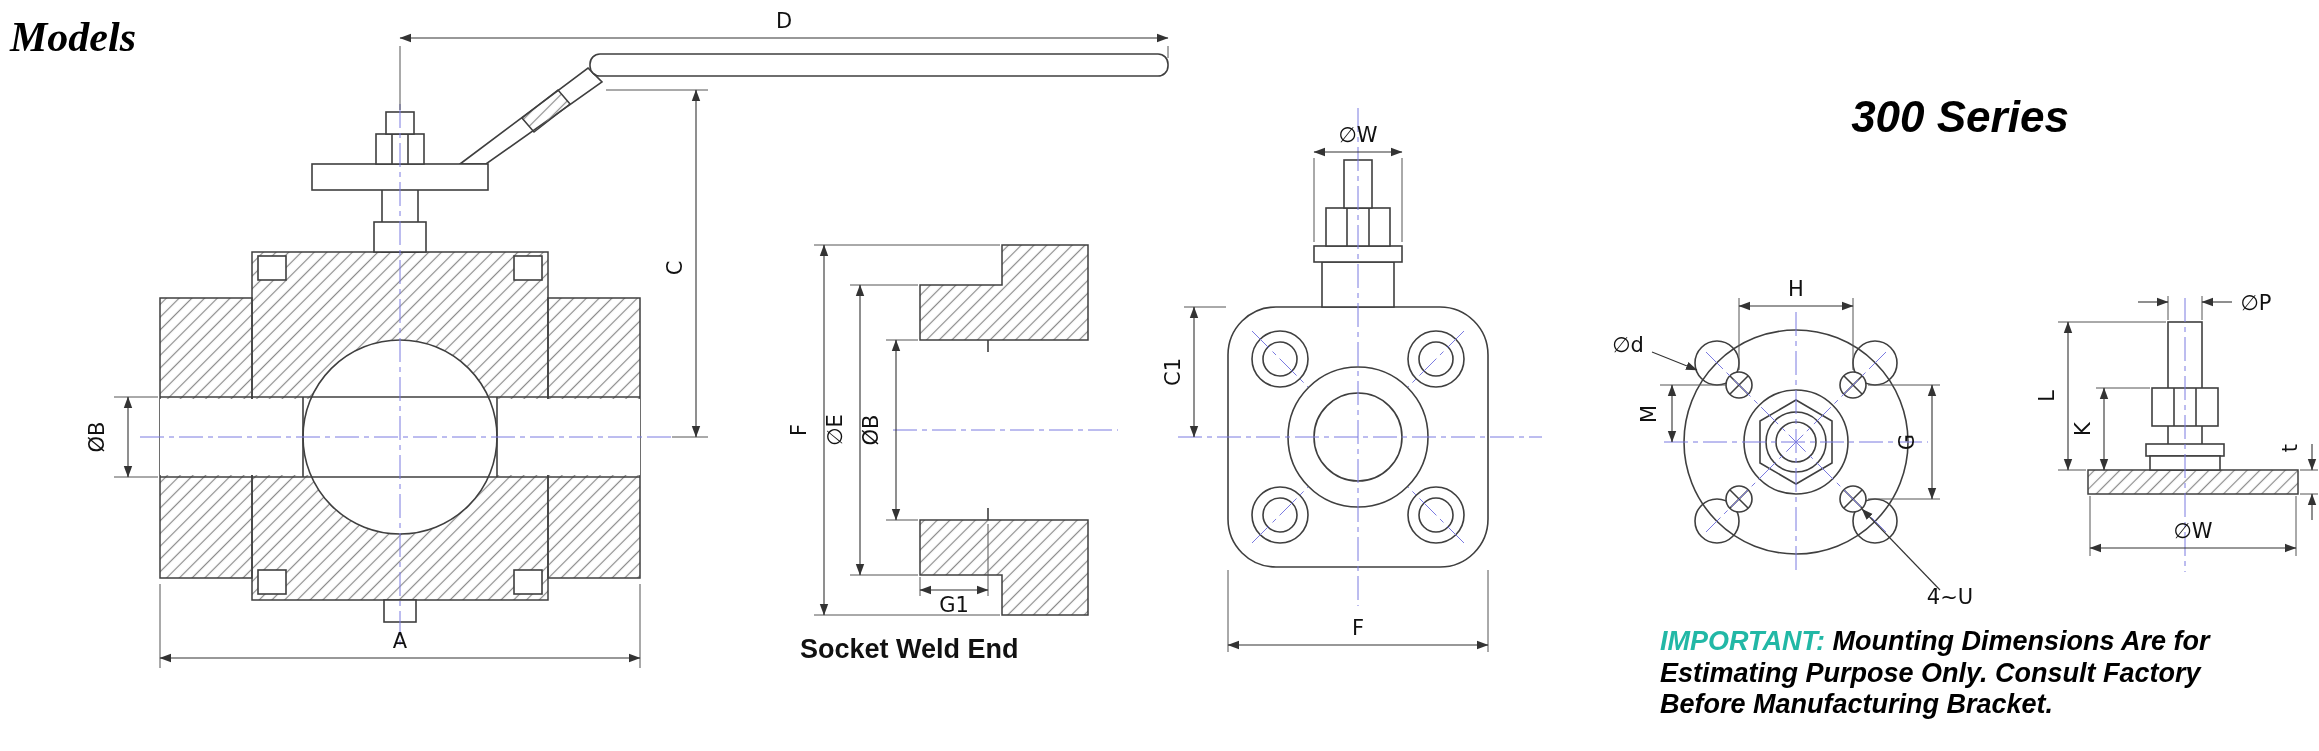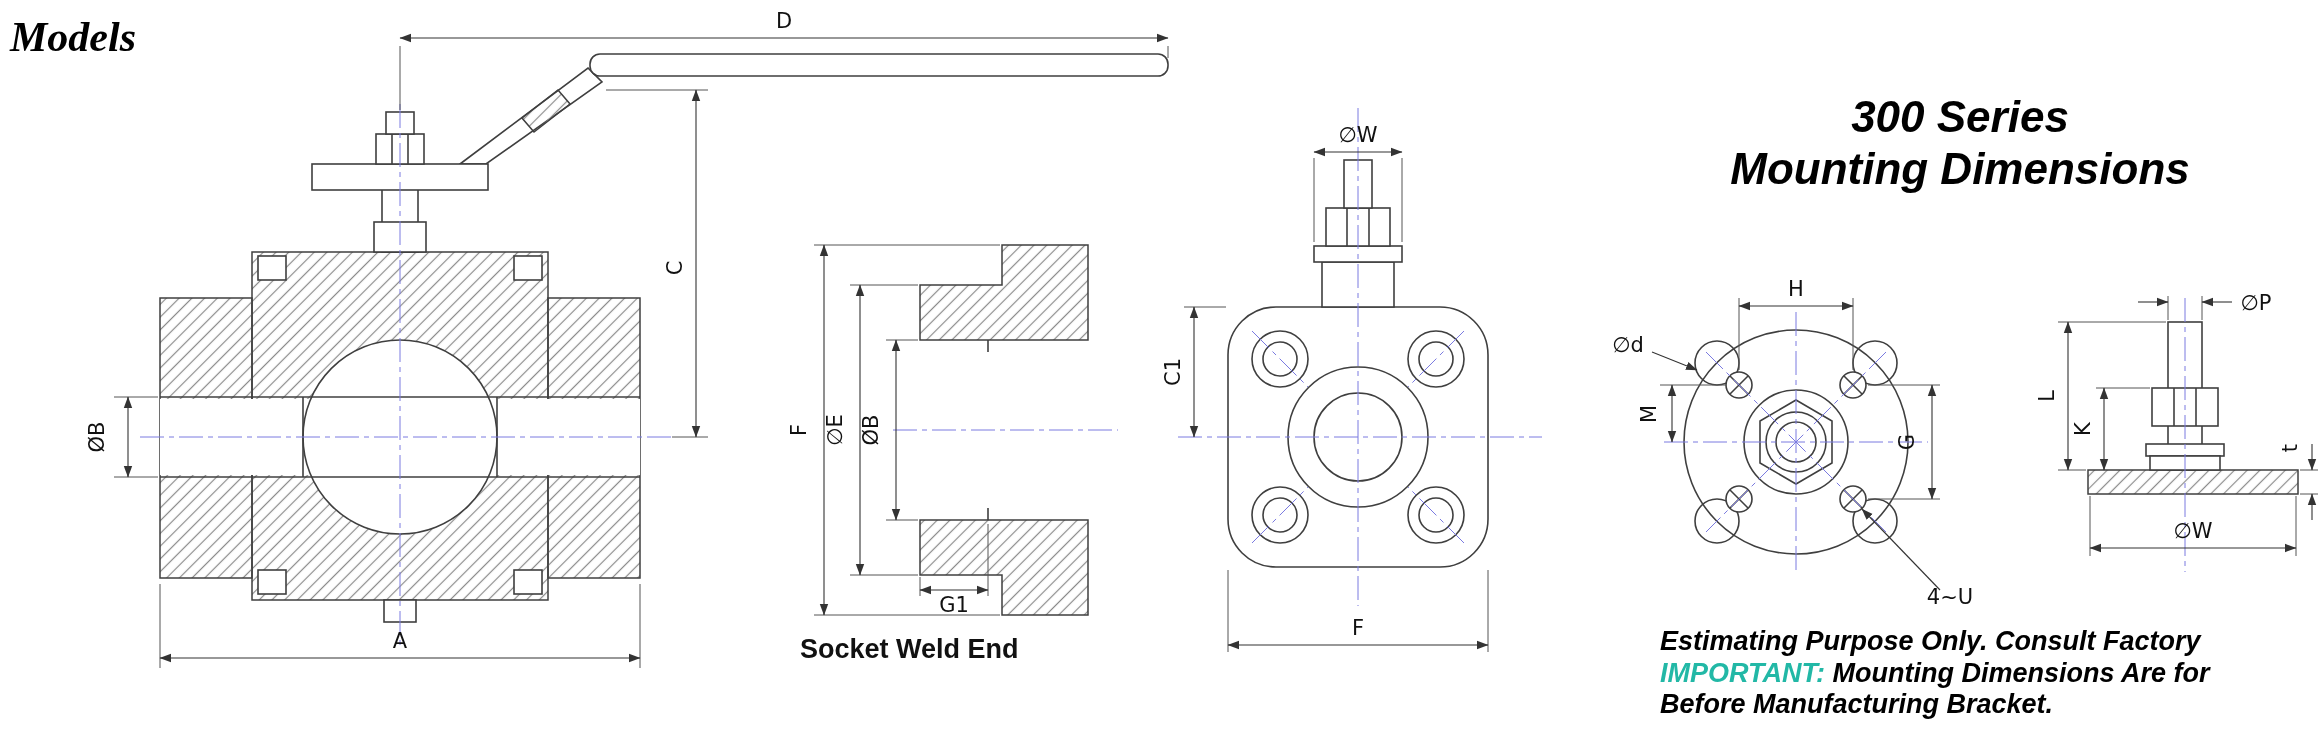--- a/index.html
+++ b/index.html
@@ -269,24 +269,23 @@
       <text class="t" x="2193" y="538">∅W</text>
     </g>
   </svg>
 
   <div class="models-title">
     <div>Models</div>
   </div>
 
   <div class="mounting-title">
     <div>300 Series</div>
-    <div>Mounting Dimensions</div>
   </div>
 
   <div class="socket-caption">Socket Weld End</div>
 
   <div class="important-note">
+    <div class="row"><span class="important-label">IMPORTANT:</span> <span>Mounting Dimensions Are for</span></div>
     <div class="row">Estimating Purpose Only.  Consult Factory</div>
-    <div class="row"><span class="important-label">IMPORTANT:</span> <span>Mounting Dimensions Are for</span></div>
     <div class="row">Before Manufacturing Bracket.</div>
   </div>
 
 </div>
 
 </body></html>

